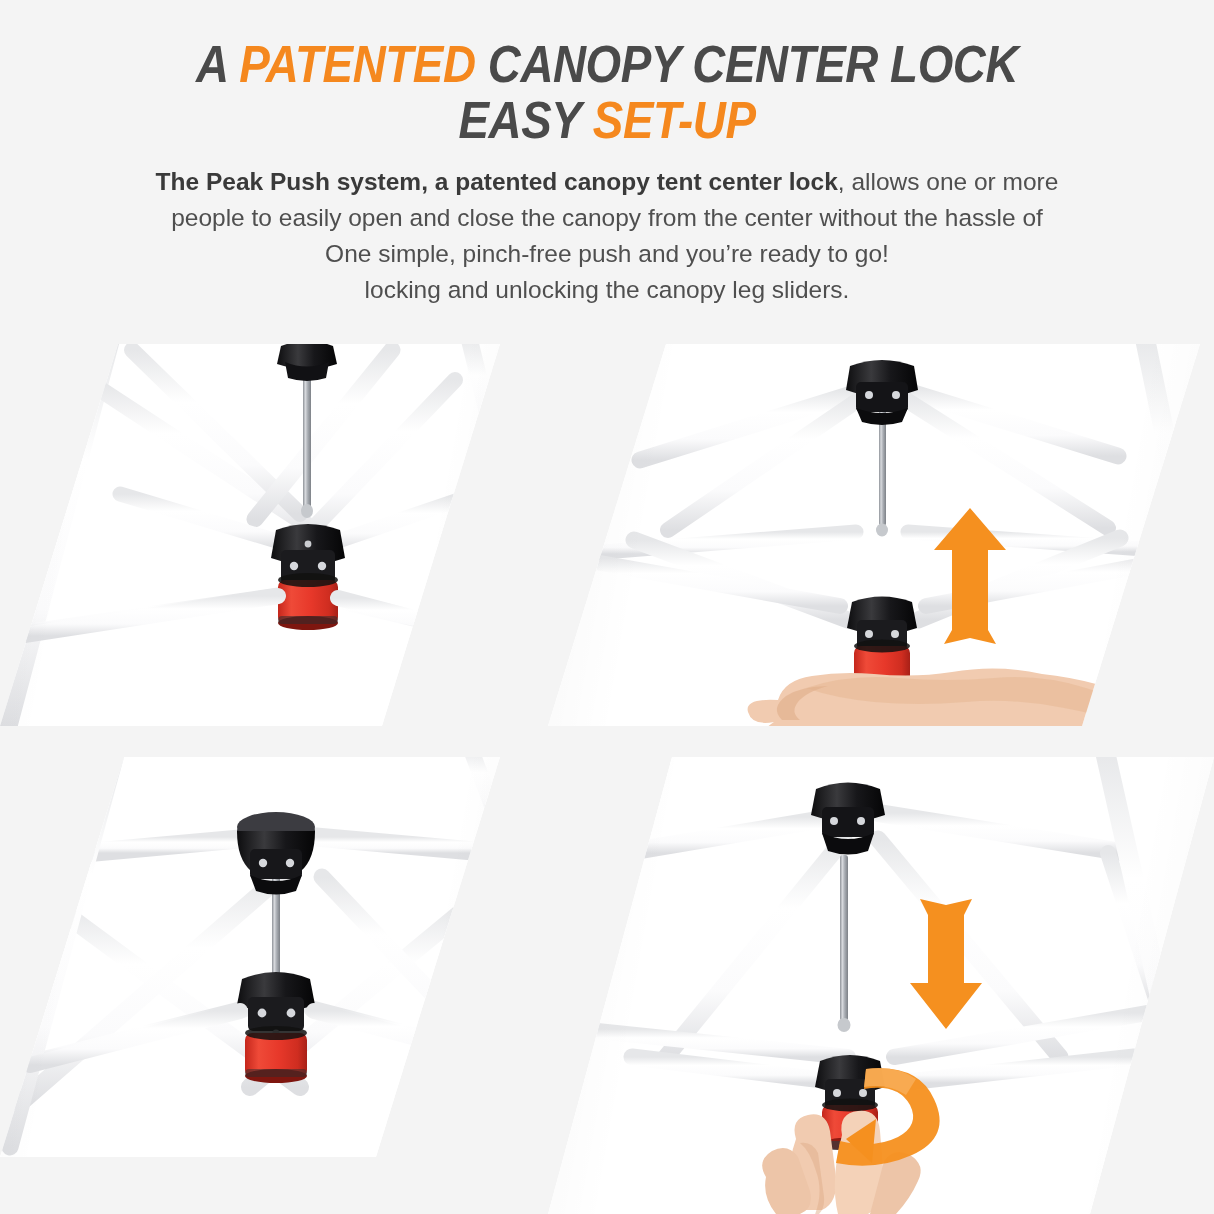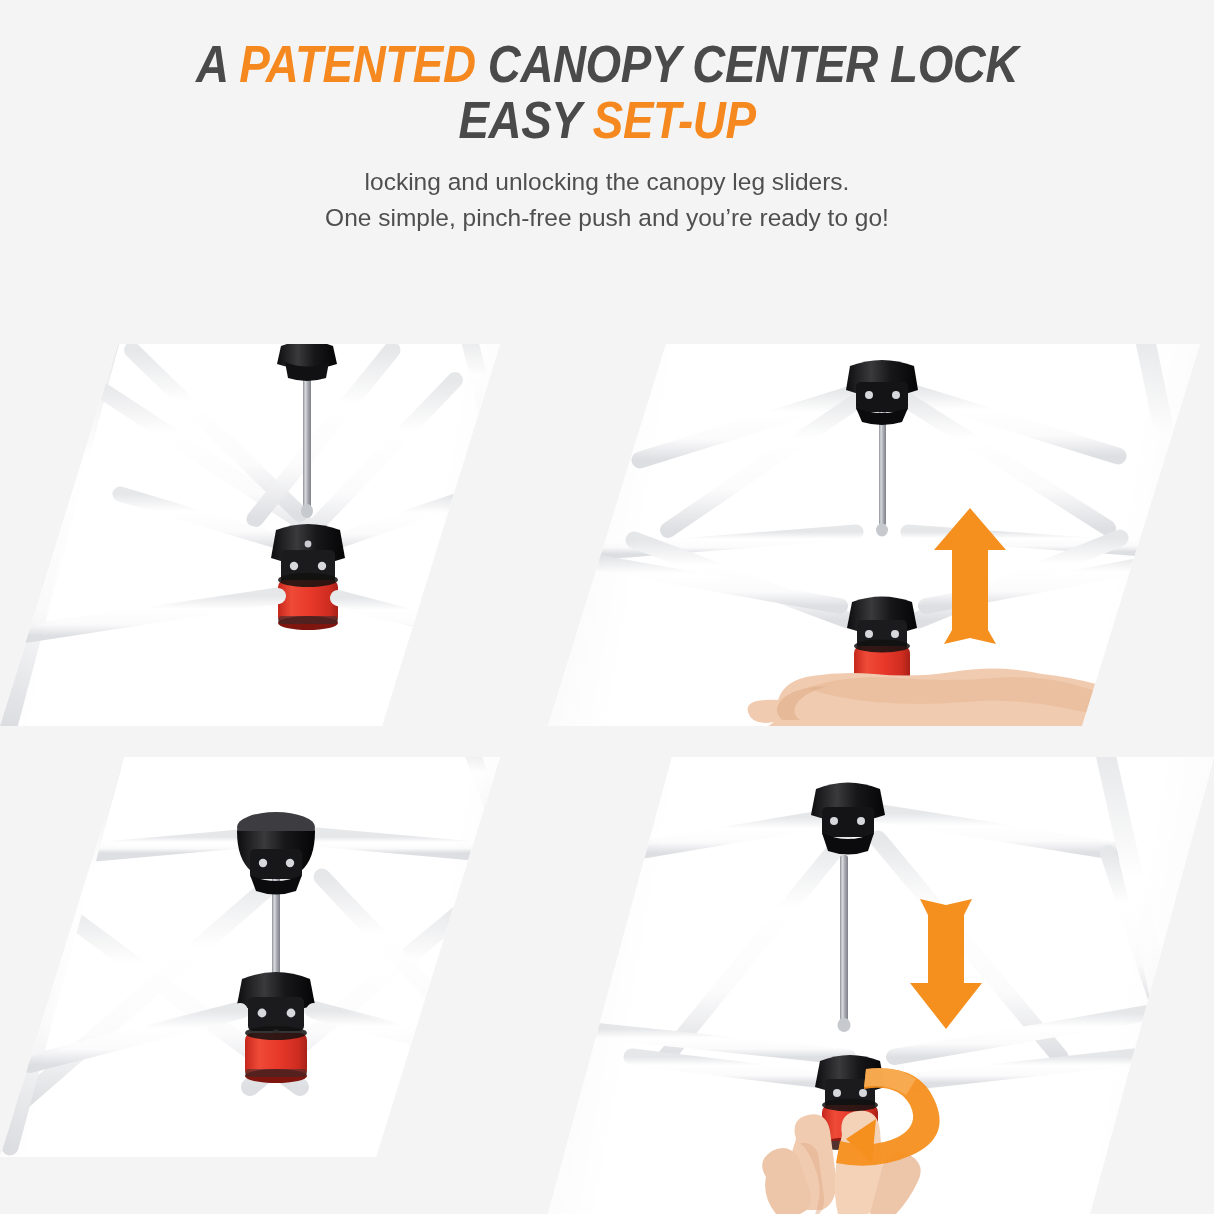--- a/index.html
+++ b/index.html
@@ -68,22 +68,24 @@
 <body>
 
 <div class="page">
 
   <div class="headline">
     <span class="ln"><span>A </span><span class="hl-orange">PATENTED</span><span> CANOPY CENTER LOCK</span></span>
     <span class="ln"><span>EASY </span><span class="hl-orange">SET-UP</span></span>
   </div>
 
   <div class="body-copy">
+    <span class="bc-line"><b>The Peak Push system, a patented canopy tent center lock</b><span>, allows one or more</span></span>
+    <span class="bc-line">people to easily open and close the canopy from the center without the hassle of</span>
+    <span class="bc-line">One simple, pinch-free push and you’re ready to go!</span>
     <span class="bc-line">locking and unlocking the canopy leg sliders.</span>
-    <span class="bc-line">One simple, pinch-free push and you’re ready to go!</span>
   </div>
 
   <div class="panels">
 
     <div class="panel p-tl">
       <svg viewBox="0 0 500 382" preserveAspectRatio="none">
         <defs>
           <linearGradient id="poleG" x1="0" y1="0" x2="0" y2="1">
             <stop offset="0%" stop-color="#e6e7e9"></stop>
             <stop offset="32%" stop-color="#ffffff"></stop>

